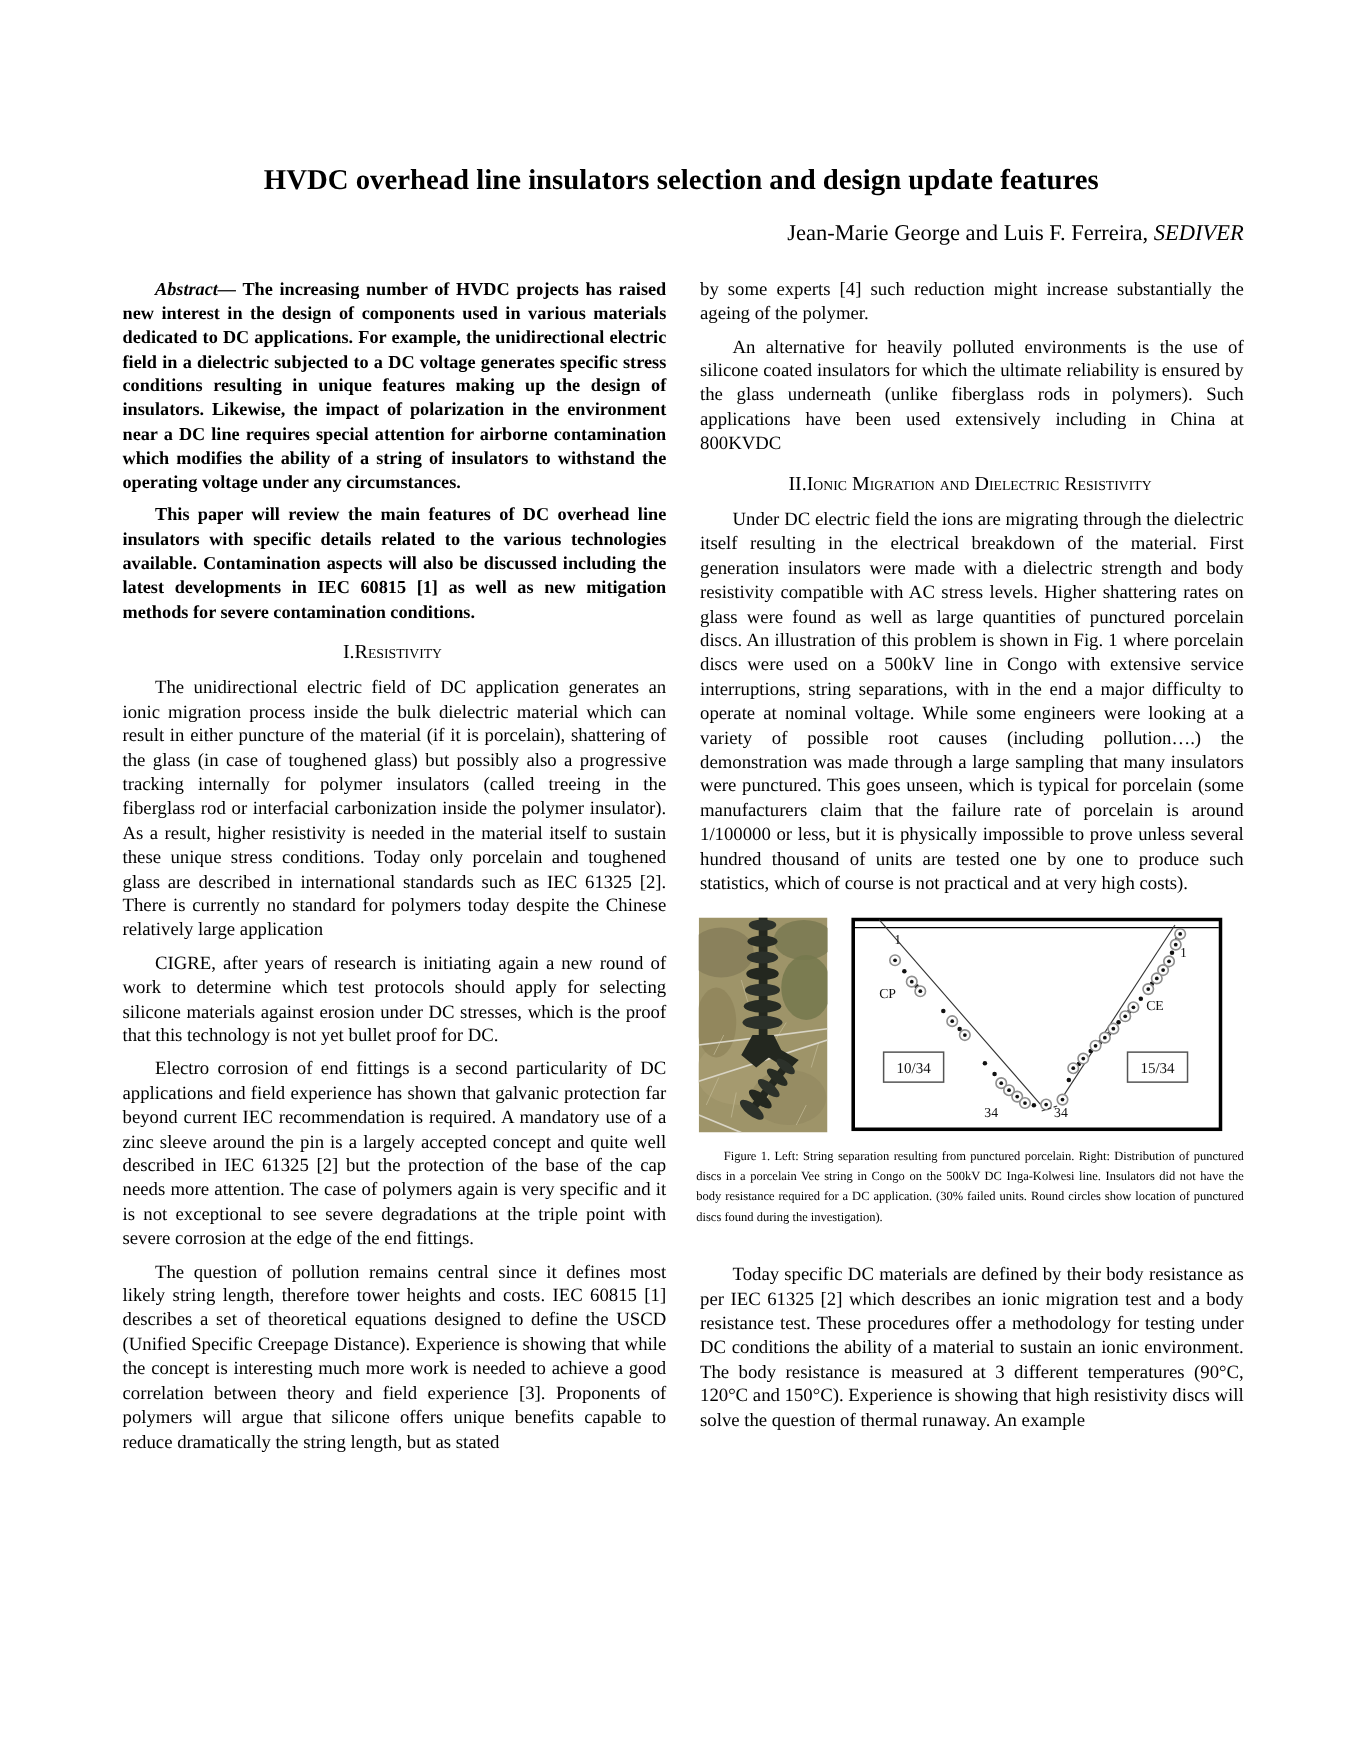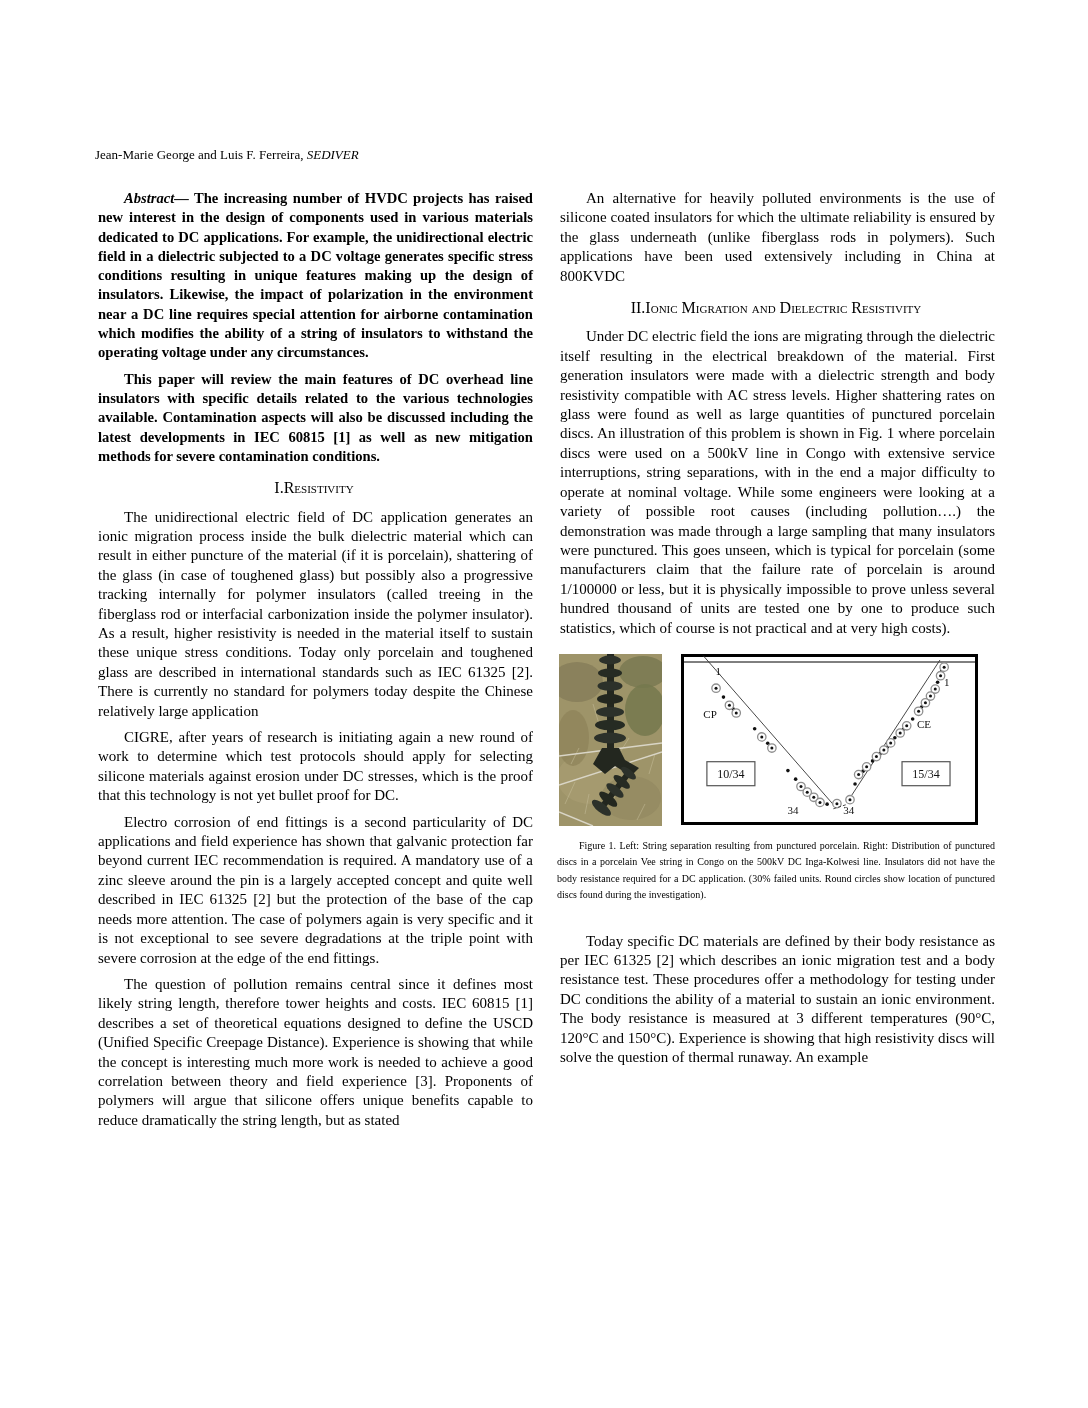--- a/index.html
+++ b/index.html
@@ -13,22 +13,22 @@
     padding:130px 93px 0 95px;
     overflow:hidden;
   }
   .title {
     text-align:center;
     font-size:23px;
     font-weight:bold;
     line-height:1.25;
   }
   .byline {
-    text-align:left;
-    font-size:13px;
+    text-align:right;
+    font-size:18px;
     margin-top:17px;
   }
   .byline .affil { font-style:italic; }
   .columns { display:flex; gap:24px; margin-top:26px; }
   .col {
     width:438px;
     font-size:15px;
     line-height:19.4px;
     text-align:justify;
   }
@@ -54,40 +54,42 @@
     font-size:10px; line-height:16.4px;
     text-align:justify; text-indent:22px;
     margin-bottom:28px;
   }
 </style>
 </head>
 <body>
 
 <div class="page">
 
+  <h1 class="title">HVDC overhead line insulators selection and design update features</h1>
 
   <div class="byline">
     <span>Jean-Marie George and Luis F. Ferreira, </span><span class="affil">SEDIVER</span>
   </div>
 
   <div class="columns">
 
     <div class="col">
       <p class="abstract noindent" style="text-indent:26px;"><span class="lead">Abstract—</span><span> The increasing number of HVDC projects has raised new interest in the design of components used in various materials dedicated to DC applications. For example, the unidirectional electric field in a dielectric subjected to a DC voltage generates specific stress conditions resulting in unique features making up the design of insulators. Likewise, the impact of polarization in the environment near a DC line requires special attention for airborne contamination which modifies the ability of a string of insulators to withstand the operating voltage under any circumstances.</span></p>
       <p class="abstract">This paper will review the main features of DC overhead line insulators with specific details related to the various technologies available. Contamination aspects will also be discussed including the latest developments in IEC 60815 [1] as well as new mitigation methods for severe contamination conditions.</p>
 
       <h2 class="sec-heading"><span class="hnum">I.</span><span class="sc">Resistivity</span></h2>
 
       <p>The unidirectional electric field of DC application generates an ionic migration process inside the bulk dielectric material which can result in either puncture of the material (if it is porcelain), shattering of the glass (in case of toughened glass) but possibly also a progressive tracking internally for polymer insulators (called treeing in the fiberglass rod or interfacial carbonization inside the polymer insulator). As a result, higher resistivity is needed in the material itself to sustain these unique stress conditions. Today only porcelain and toughened glass are described in international standards such as IEC 61325 [2]. There is currently no standard for polymers today despite the Chinese relatively large application</p>
       <p>CIGRE, after years of research is initiating again a new round of work to determine which test protocols should apply for selecting silicone materials against erosion under DC stresses, which is the proof that this technology is not yet bullet proof for DC.</p>
       <p>Electro corrosion of end fittings is a second particularity of DC applications and field experience has shown that galvanic protection far beyond current IEC recommendation is required. A mandatory use of a zinc sleeve around the pin is a largely accepted concept and quite well described in IEC 61325 [2] but the protection of the base of the cap needs more attention. The case of polymers again is very specific and it is not exceptional to see severe degradations at the triple point with severe corrosion at the edge of the end fittings.</p>
       <p>The question of pollution remains central since it defines most likely string length, therefore tower heights and costs. IEC 60815 [1] describes a set of theoretical equations designed to define the USCD (Unified Specific Creepage Distance). Experience is showing that while the concept is interesting much more work is needed to achieve a good correlation between theory and field experience [3]. Proponents of polymers will argue that silicone offers unique benefits capable to reduce dramatically the string length, but as stated</p>
     </div>
 
     <div class="col">
+      <p class="noindent">by some experts [4] such reduction might increase substantially the ageing of the polymer.</p>
       <p>An alternative for heavily polluted environments is the use of silicone coated insulators for which the ultimate reliability is ensured by the glass underneath (unlike fiberglass rods in polymers). Such applications have been used extensively including in China at 800KVDC</p>
 
       <h2 class="sec-heading"><span class="hnum">II.</span><span class="sc">Ionic Migration and Dielectric Resistivity</span></h2>
 
       <p>Under DC electric field the ions are migrating through the dielectric itself resulting in the electrical breakdown of the material. First generation insulators were made with a dielectric strength and body resistivity compatible with AC stress levels. Higher shattering rates on glass were found as well as large quantities of punctured porcelain discs. An illustration of this problem is shown in Fig. 1 where porcelain discs were used on a 500kV line in Congo with extensive service interruptions, string separations, with in the end a major difficulty to operate at nominal voltage.  While some engineers were looking at a variety of possible root causes (including pollution….)  the demonstration was made through a large sampling that many insulators were punctured. This goes unseen, which is typical for porcelain (some manufacturers claim that the failure rate of porcelain is around 1/100000 or less, but it is physically impossible to prove unless several hundred thousand of units are tested one by one to produce such statistics, which of course is not practical and at very high costs).</p>
 
       <div class="figure-block">
 
         <svg class="photo-svg" viewBox="0 0 103 172">
           <rect width="103" height="172" fill="#9e9469"></rect>

